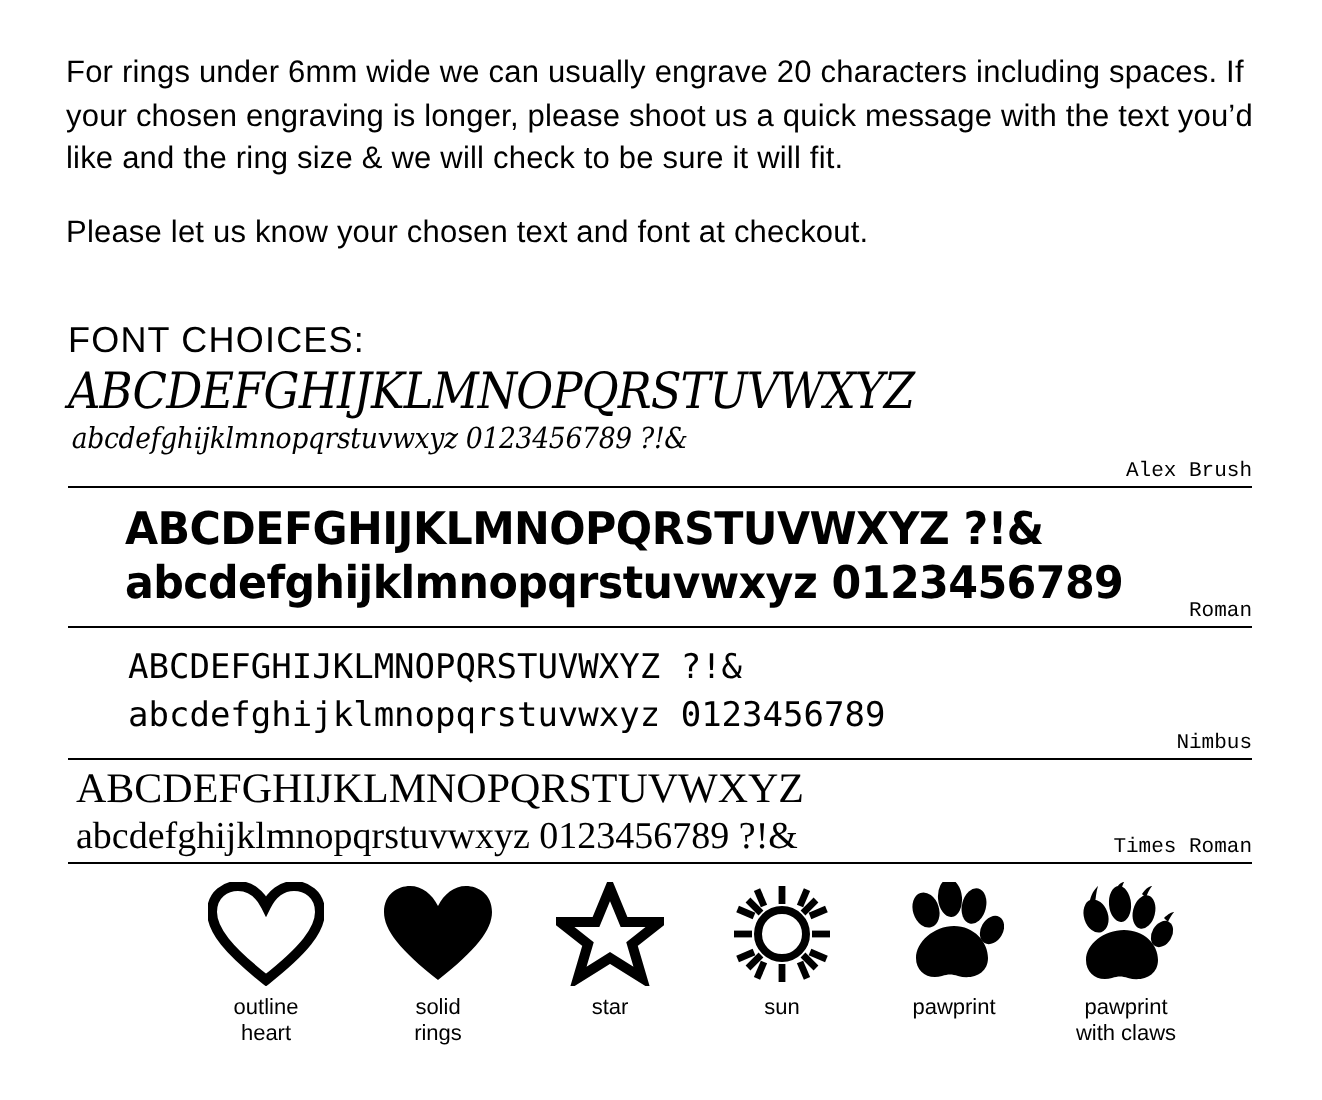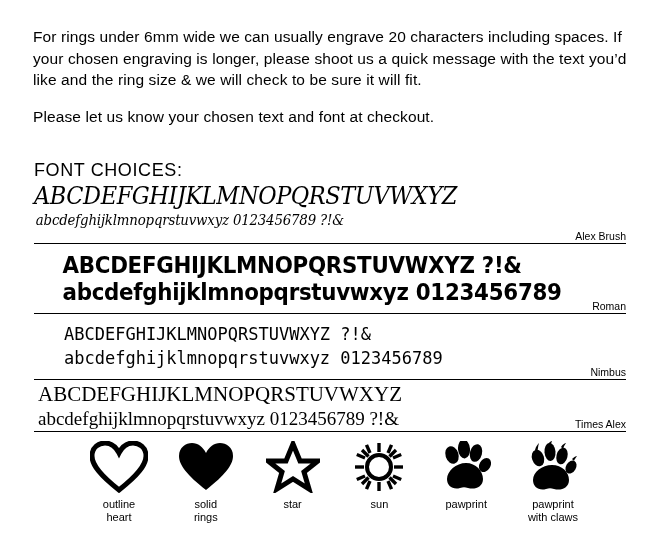--- a/index.html
+++ b/index.html
@@ -63,21 +63,21 @@
     bottom: 0;
     width: 592px;
     height: 1px;
     background: #000;
   }
   .sample .name {
     position: absolute;
     right: 0;
     bottom: 2px;
     font-size: 10.5px;
-    font-family: Liberation Sans, sans-serif;
+    font-family: Liberation Mono, monospace;
     text-align: left;
   }
   .sample .line {
     white-space: nowrap;
   }
 
   
   #sample-alex-brush { top: 182px; height: 62px; }
   #sample-alex-brush .line1 {
     font-family: "DejaVu Serif", serif;
@@ -144,25 +144,24 @@
   #sample-times .line2 {
     font-family: "Liberation Serif", serif;
     font-size: 19px;
     line-height: 24px;
     padding-left: 4px;
   }
 
   
   .symbols {
     position: absolute;
-    left: 76px;
+    left: 90px;
     top: 440px;
     width: 520px;
     display: flex;
-    justify-content: space-between;
     align-items: flex-start;
   }
   .symbol {
     width: 86px;
     text-align: center;
   }
   .symbol .glyph {
     height: 54px;
     display: flex;
     align-items: center;
@@ -205,21 +204,21 @@
     <div class="line line1">ABCDEFGHIJKLMNOPQRSTUVWXYZ  ?!&amp;</div>
     <div class="line line2">abcdefghijklmnopqrstuvwxyz  0123456789</div>
     <div class="rule"></div>
     <div class="name">Nimbus</div>
   </div>
 
   <div class="sample" id="sample-times">
     <div class="line line1">ABCDEFGHIJKLMNOPQRSTUVWXYZ</div>
     <div class="line line2">abcdefghijklmnopqrstuvwxyz 0123456789 ?!&amp;</div>
     <div class="rule"></div>
-    <div class="name">Times Alex</div>
+    <div class="name">Times Roman</div>
   </div>
 
   <div class="symbols">
 
     <div class="symbol">
       <div class="glyph">
         <svg width="58" height="52" viewBox="0 0 58 52" aria-hidden="true">
           <path d="M29 49 C 10 34, 2 24, 2 15 C 2 6, 9 2, 15 2 C 21 2, 26 6, 29 12 C 32 6, 37 2, 43 2 C 49 2, 56 6, 56 15 C 56 24, 48 34, 29 49 Z" fill="none" stroke="#000" stroke-width="5"></path>
         </svg>
       </div>

